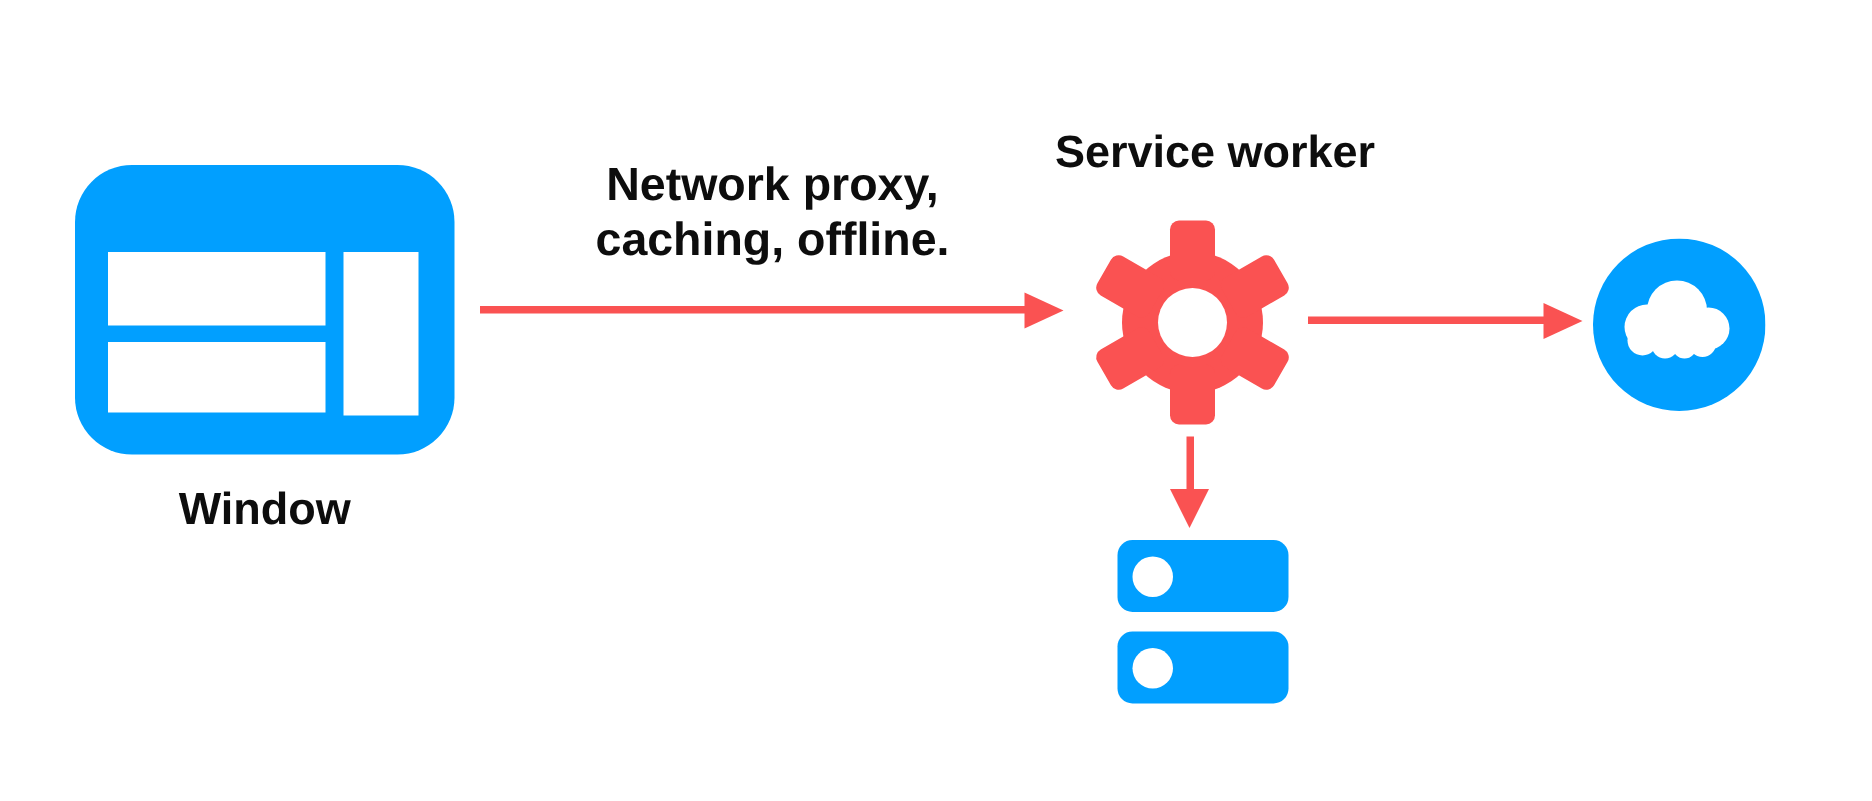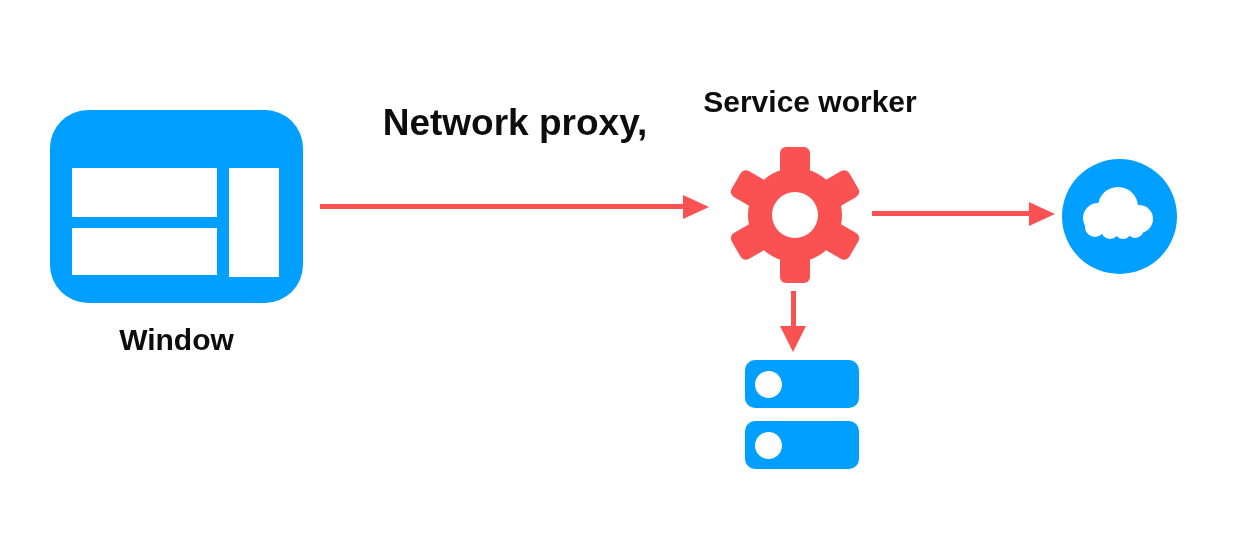--- a/index.html
+++ b/index.html
@@ -38,21 +38,21 @@
     text-align: center;
     color: var(--text);
     white-space: nowrap;
   }
   .window-label {
     left: 50px; top: 322px; width: 253px;
     font-size: 30px; line-height: 36px; text-align: center;
   }
   .network-label {
     left: 360px; top: 104px; width: 310px;
-    font-size: 37px; line-height: 37px;
+    font-size: 31px; line-height: 37px;
   }
   .sw-label {
     left: 655px; top: 84px; width: 310px;
     font-size: 30px; line-height: 36px;
   }
 
   
   .arrow-line-h { background: var(--red); height: 5px; }
   .arrow-line-v { background: var(--red); width: 5px; }
   .arrow-head-right {
@@ -99,20 +99,21 @@
 
   <div class="abs window-icon">
     <div class="pane pane-top-left"></div>
     <div class="pane pane-bottom-left"></div>
     <div class="pane pane-right"></div>
   </div>
   <div class="abs label window-label">Window</div>
 
   <div class="abs label network-label">
     <span>Network proxy,</span><br>
+    <span>caching, offline.</span>
   </div>
   <div class="abs arrow-line-h" style="left:320px; top:204px; width:364px;"></div>
   <div class="abs arrow-head-right" style="left:683px; top:195px;"></div>
 
   <div class="abs label sw-label">Service worker</div>
   <svg class="abs gear-icon" viewBox="0 0 140 140">
     <g fill="currentColor">
       <circle cx="70" cy="70" r="47"></circle>
       <g>
         <rect x="55" y="2" width="30" height="40" rx="6" transform="rotate(0 70 70)"></rect>

